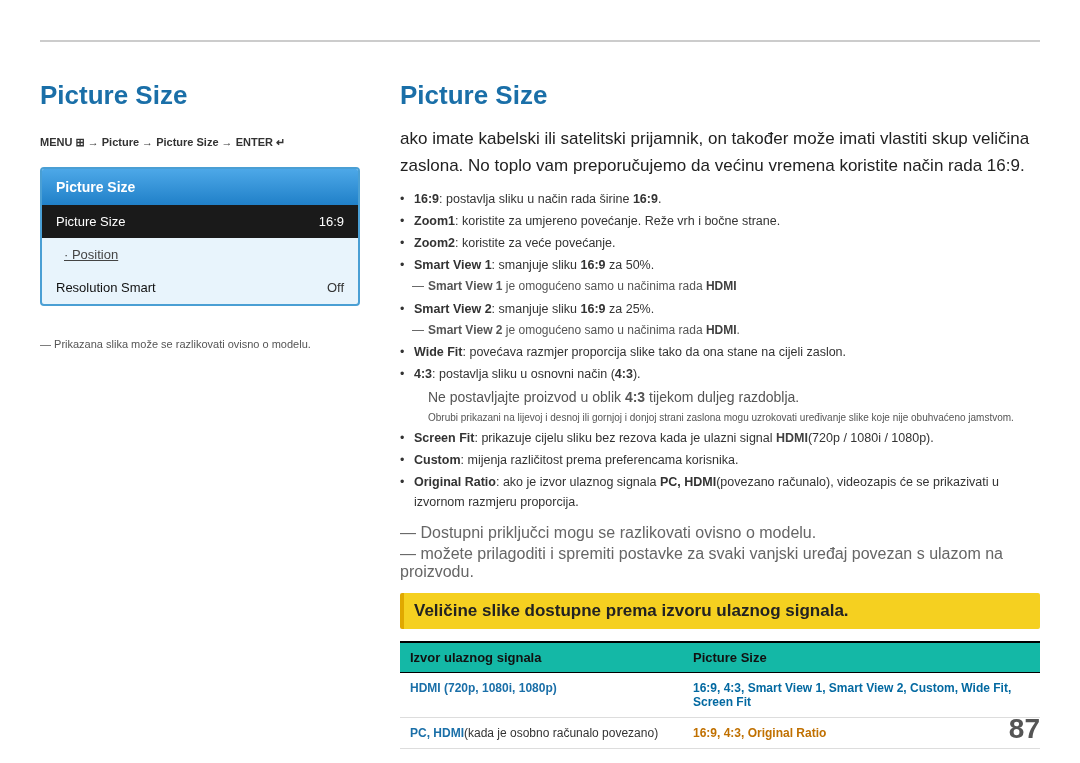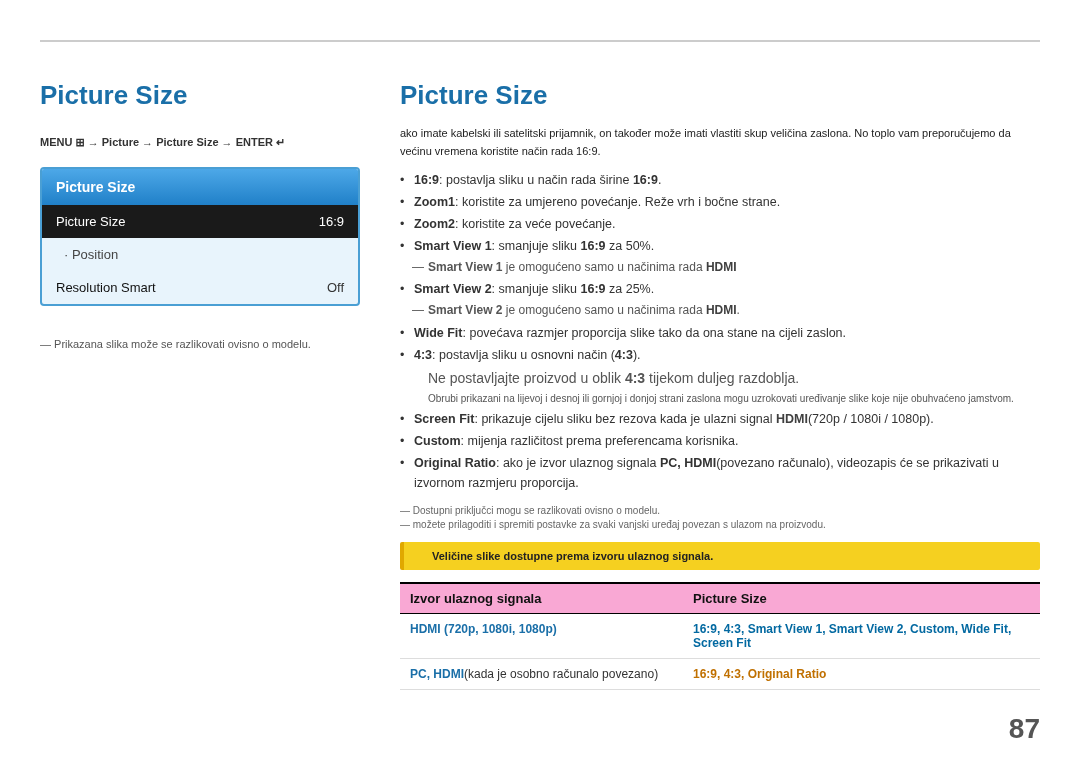--- a/index.html
+++ b/index.html
@@ -86,20 +86,21 @@
     }
 
     .ui-box-item .item-value {
       font-size: 13px;
       color: #333;
     }
 
     .ui-box-item.sub {
       padding-left: 22px;
       color: #444;
+      text-decoration: underline;
     }
 
     .note-text {
       margin-top: 32px;
       font-size: 11px;
       color: #555;
     }
     .note-text::before {
       content: '― ';
     }
@@ -114,21 +115,21 @@
 
     .right-col h1 {
       font-size: 26px;
       font-weight: bold;
       color: #1a6fa8;
       margin-top: 20px;
       margin-bottom: 14px;
     }
 
     .intro-text {
-      font-size: 11px;
+      font-size: 17px;
       color: #222;
       line-height: 1.6;
       margin-bottom: 10px;
     }
 
     .bullet-list {
       list-style: none;
       margin-bottom: 10px;
     }
 
@@ -171,22 +172,22 @@
       content: '';
     }
 
     .bold { font-weight: bold; }
     .blue-link { color: #404040; font-weight: bold; }
 
     
     .highlight-banner {
       background: #f5d020;
       border-left: 4px solid #e0a800;
-      padding: 8px 28px;
-      font-size: 11px;
+      padding: 8px 10px;
+      font-size: 17px;
       font-weight: bold;
       color: #222;
       margin: 12px 0;
       border-radius: 2px;
     }
 
     
     .signal-table {
       width: 100%;
       border-top: 2px solid #000;
@@ -195,21 +196,21 @@
       border-collapse: collapse;
     }
 
     .signal-table th {
       font-size: 13px;
       font-weight: bold;
       color: #111;
       text-align: left;
       padding: 7px 10px;
       border-bottom: 1px solid #000;
-      background: #f9a8d4;
+      background: #14b8a6;
     }
 
     .signal-table td {
       font-size: 12px;
       color: #333;
       padding: 8px 10px;
       vertical-align: top;
       border-bottom: 1px solid #ddd;
     }
 
@@ -218,21 +219,21 @@
       position: absolute;
       bottom: 18px;
       right: 40px;
       font-size: 28px;
       font-weight: bold;
       color: #555;
     }
 
     
     .bottom-notes {
-      font-size: 10px;
+      font-size: 16px;
       color: #666;
       margin-top: 12px;
     }
     .bottom-notes p {
       margin-bottom: 3px;
     }
     .bottom-notes p::before {
       content: '― ';
     }
   </style>

